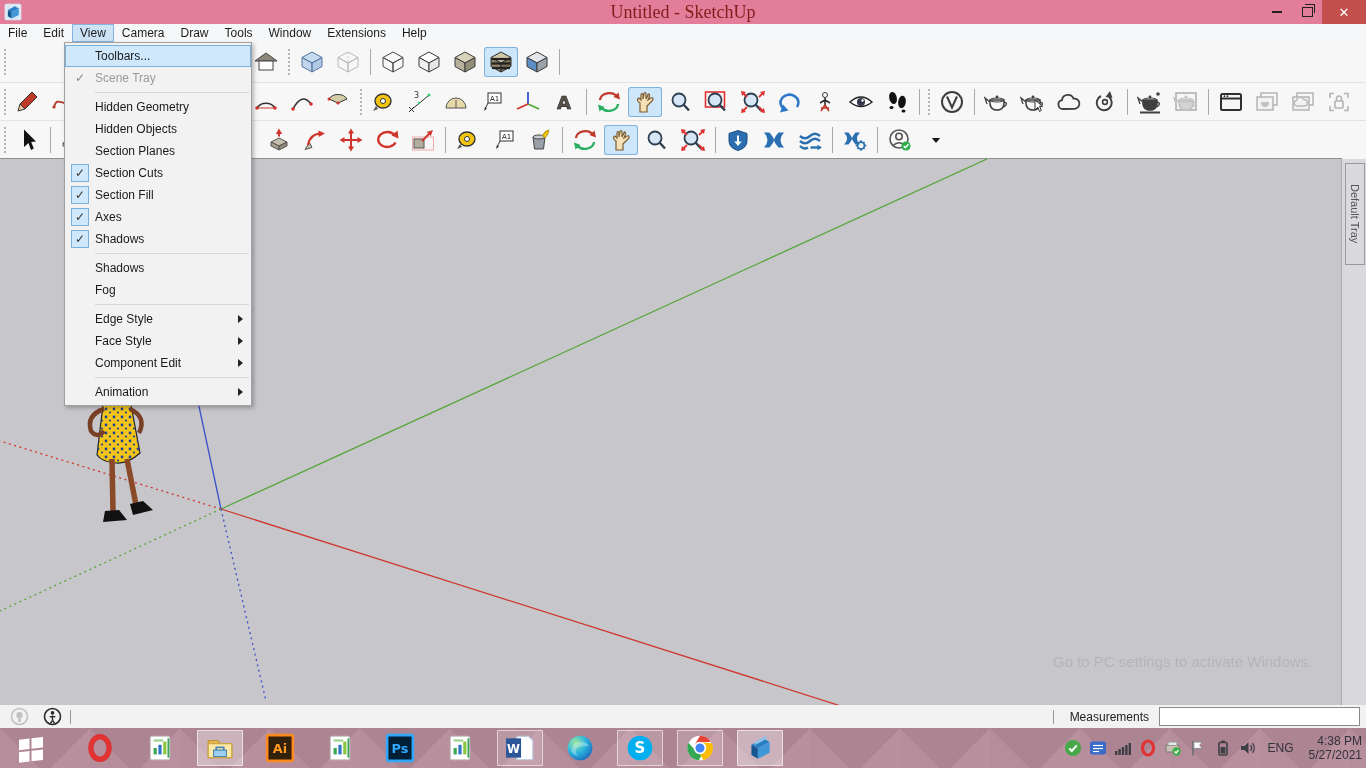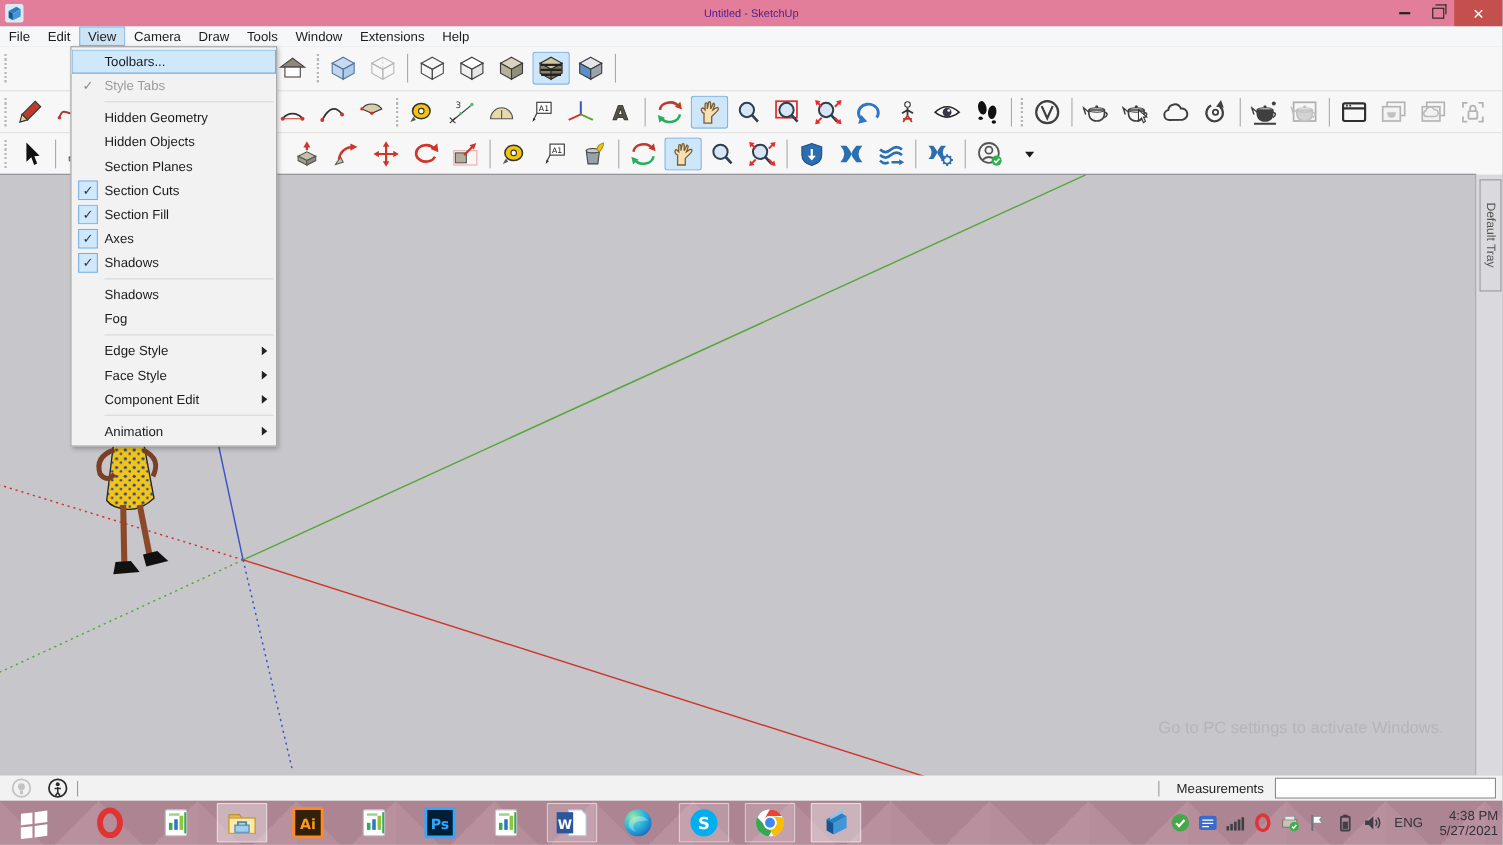--- a/index.html
+++ b/index.html
@@ -2,21 +2,21 @@
 <html><head>
 <meta charset="utf-8">
 <style>
   html,body{margin:0;padding:0;width:1366px;height:768px;overflow:hidden;
     font-family:"Liberation Sans",sans-serif;background:#c6c6cb;position:relative;}
   
   #titlebar{position:absolute;top:0;left:0;width:1366px;height:24px;background:#e27e99;
     display:flex;align-items:center;}
   #titlebar .logo{margin-left:4px;display:flex;align-items:center;}
   #titlebar .title{position:absolute;left:50%;transform:translateX(-50%);
-    font-size:10px;color:#4c1d95;}
+    font-size:18px;color:#7f1d1d;font-family:Liberation Serif, serif;}
   #wcontrols{position:absolute;right:0;top:0;height:24px;display:flex;}
   .wbtn{width:30px;height:24px;display:flex;align-items:center;justify-content:center;cursor:default;}
   .wbtn .minbar{width:10px;height:2px;background:#222;}
   .wbtn .restore{width:9px;height:8px;border:1px solid #222;position:relative;background:transparent;}
   .wbtn .restore:before{content:"";position:absolute;left:2px;top:-4px;width:9px;height:8px;border:1px solid #222;border-bottom:none;border-left:none;}
   #closebtn{width:44px;background:#c4504e;color:#fff;font-size:13px;}
   
   #menubar{position:absolute;top:24px;left:0;width:1366px;height:18px;background:#f6f7f8;
     display:flex;align-items:stretch;font-size:12px;color:#1c1c1c;}
   .mb-item{padding:1px 8px 2px;display:flex;align-items:center;}
@@ -771,21 +771,21 @@
 
 <div id="viewmenu">
     <div class="mitem highlighted">
       <span class="gutter"></span>
       <span class="mlabel">Toolbars...</span>
     </div>
     <div class="mitem disabled">
       <span class="gutter">
         <span class="mcheck-plain">✓</span>
       </span>
-      <span class="mlabel">Style Tabs</span>
+      <span class="mlabel">Scene Tray</span>
     </div>
     <div class="msep"></div>
     <div class="mitem">
       <span class="gutter"></span>
       <span class="mlabel">Hidden Geometry</span>
     </div>
     <div class="mitem">
       <span class="gutter"></span>
       <span class="mlabel">Hidden Objects</span>
     </div>

